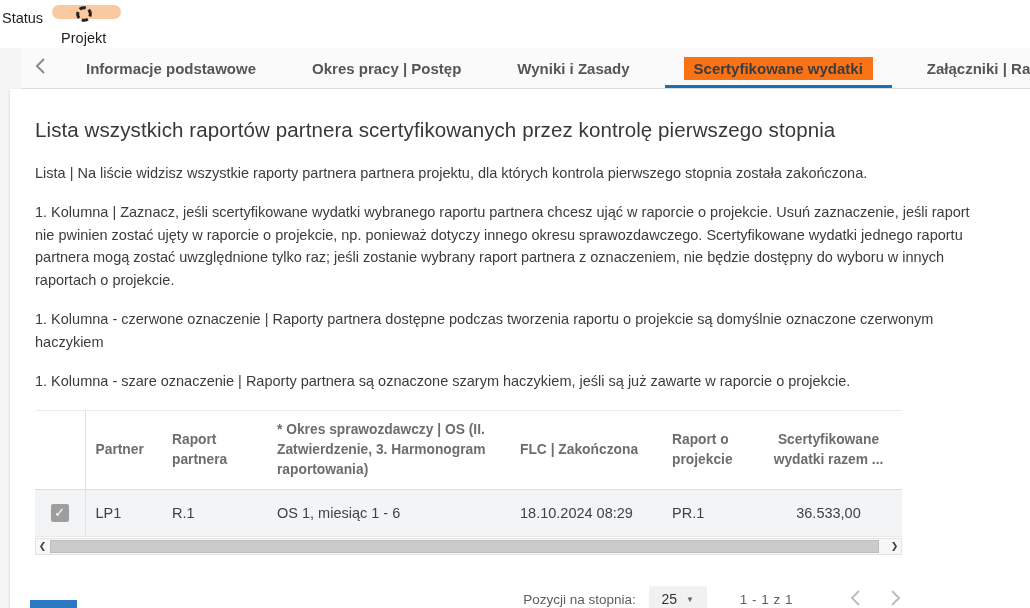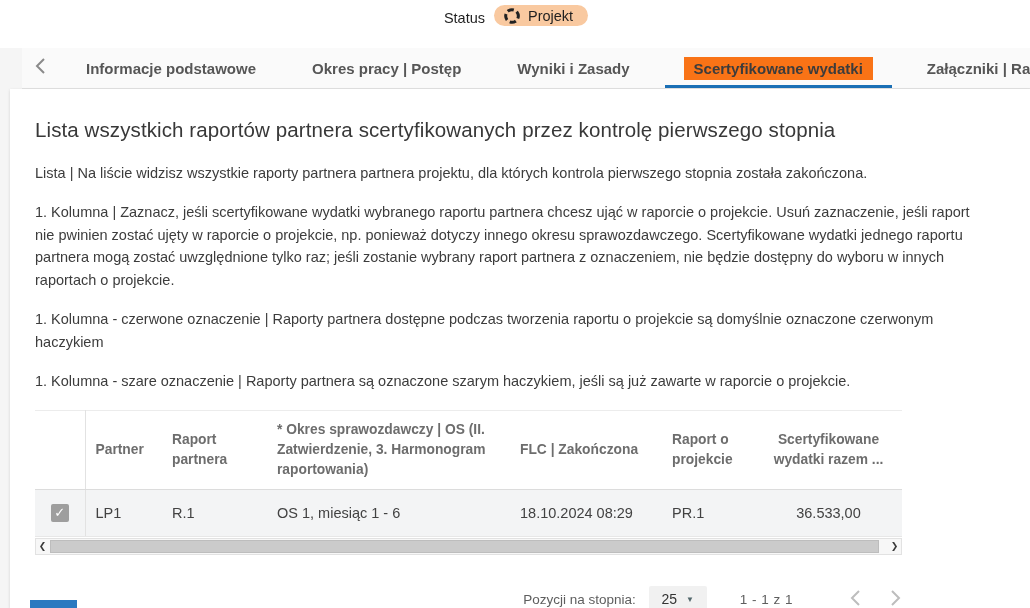--- a/index.html
+++ b/index.html
@@ -8,27 +8,27 @@
     position: relative;
     font-family: "Liberation Sans", "DejaVu Sans", sans-serif;
     background: #f5f5f5;
     overflow: hidden;
     color: #3f3f3f;
   }
 
   
   .topbar {
     position: absolute; top:0; left:0; width:1030px; height:48px;
-    background:#fff; display:flex; align-items:flex-start; padding:5px 0 0 2px;justify-content:center;
+    background:#fff; display:flex; align-items:flex-start; padding:5px 0 0 2px;
   }
   .status-label { font-size:14.5px; color:#1f1f1f; font-weight:500; line-height:27px; margin-right:9px; }
   .status-badge {
-    background:#f9c9a0; border-radius:15px; height:21px;
+    background:#f9c9a0; border-radius:15px; height:14px;
     display:flex; align-items:center; gap:7px; padding:0 15px 0 9px;
-    font-size:14.5px; color:#1f1f1f;
+    font-size:14.5px; color:#1f1f1f;flex-direction:column;
   }
   .status-badge svg { display:block; }
 
   
   .tabbar {
     position:absolute; top:48px; left:22px; width:1020px; height:41px;
     background:#fafafa; display:flex; align-items:stretch;
     border-bottom:1px solid #e3e3e3; overflow:hidden;
   }
   .tab-back {

